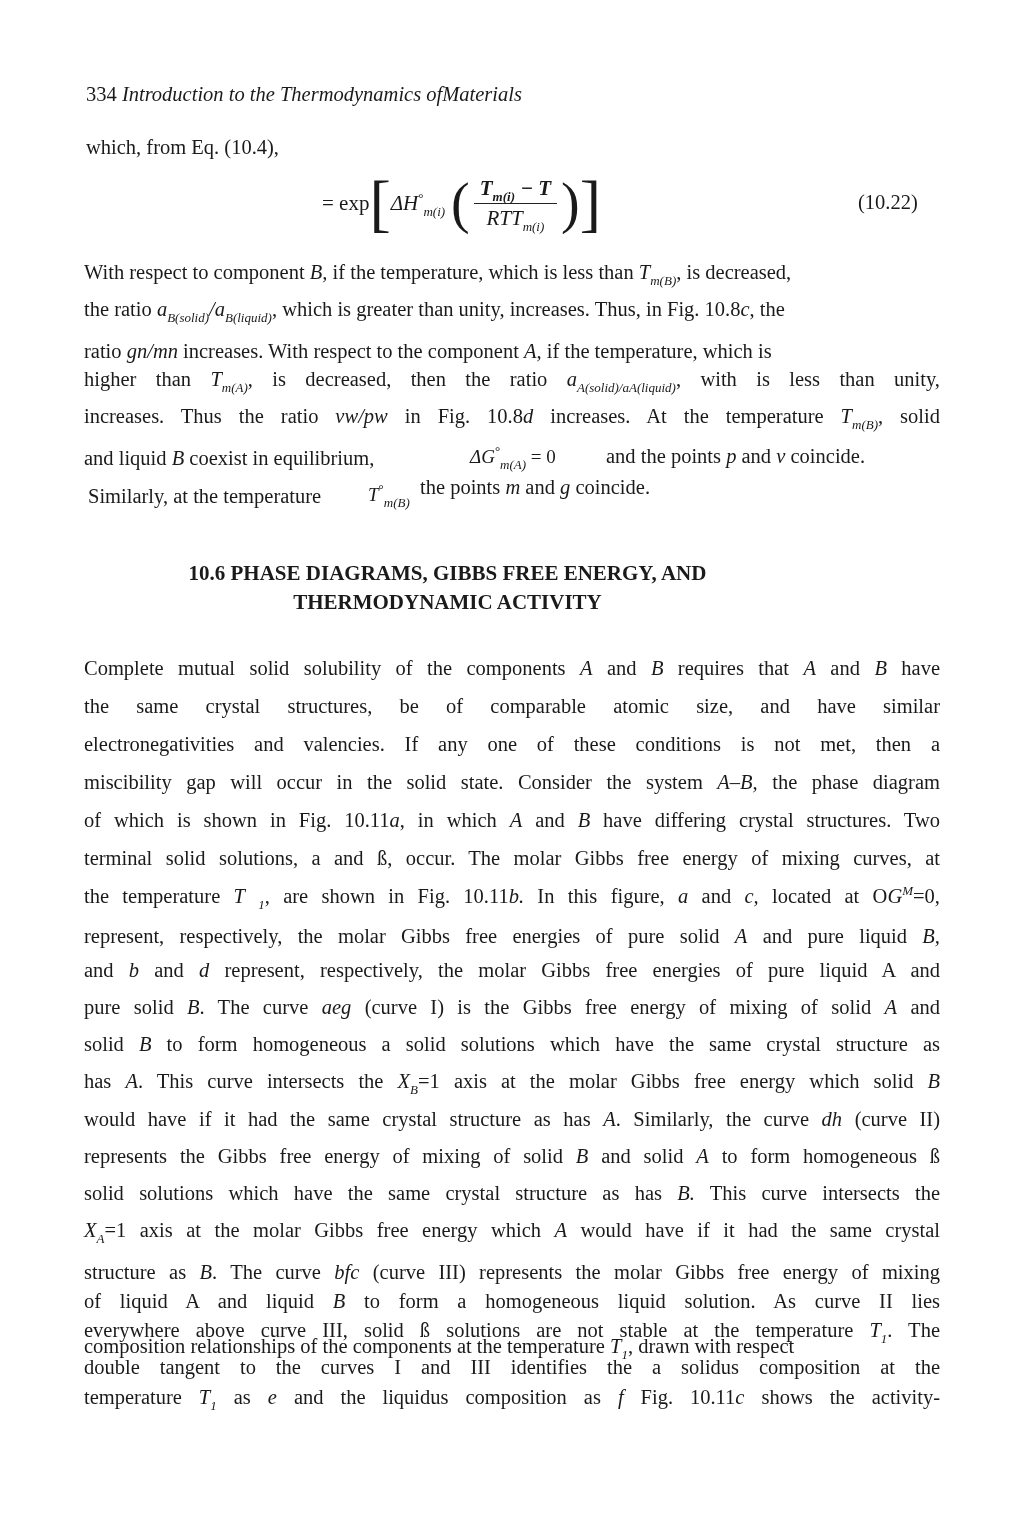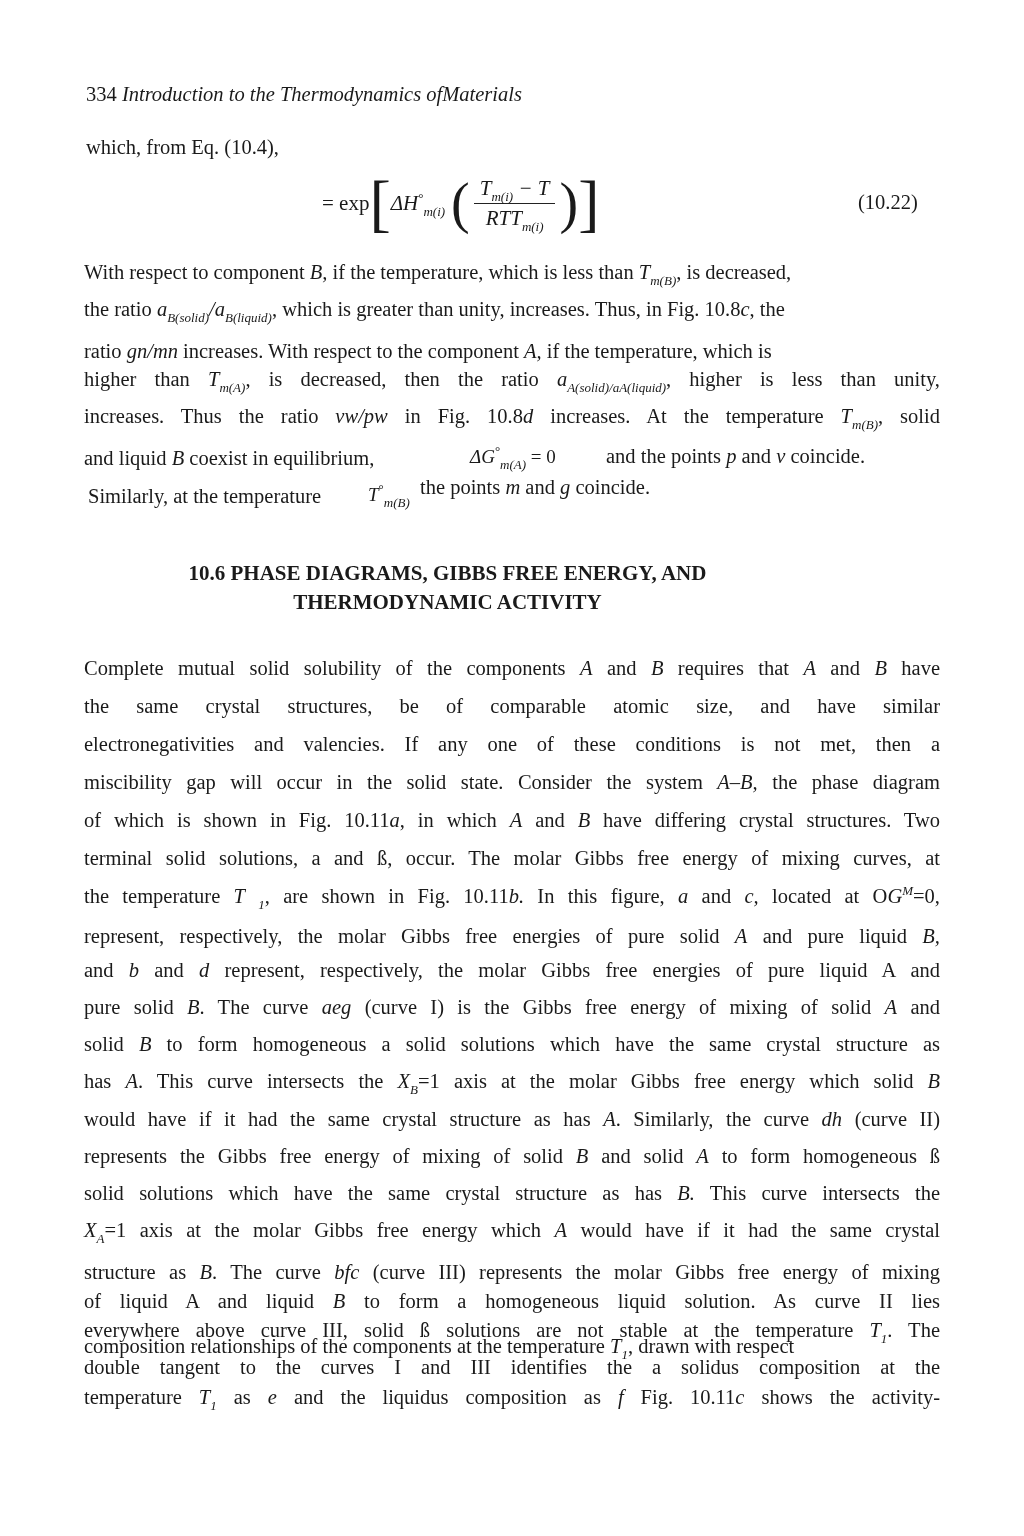--- a/index.html
+++ b/index.html
@@ -6,21 +6,21 @@
   body { width: 1024px; height: 1536px; position: relative; overflow: hidden;
          font-family: "Liberation Serif", serif; color: #1a1a1a; }
   .abs { position: absolute; white-space: nowrap; }
   .t { font-size: 20.5px; line-height: 1; }
   i, .it { font-style: italic; }
   sub { font-size: 13px; vertical-align: -6px; line-height: 0; font-style: italic; }
   sup { font-size: 13px; vertical-align: 8px; line-height: 0; font-style: italic; }
   .just { display: block; width: 856px; text-align: justify; text-align-last: justify; white-space: normal; }
   .eq { font-size: 21px; text-align: center; }
   .eq .frac { display: inline-flex; flex-direction: column; align-items: center; vertical-align: middle; margin: 0 4px; }
-  .eq .frac .num { padding: 0 6px 2px; border-bottom: 1.5px solid #222; }
+  .eq .frac .num { padding: 0 6px 2px; border-bottom: 1.5px solid #222; font-weight: bold; }
   .eq .frac .den { padding: 2px 6px 0; }
   .bracket { font-size: 64px; font-weight: 200; vertical-align: middle; line-height: 1; }
   .paren { font-size: 56px; font-weight: 200; vertical-align: middle; line-height: 1; }
   .heading { font-weight: bold; font-size: 21px; text-align: center; width: 895px; left: 0; }
   .inline-math { font-size: 19px; }
 </style>
 </head>
 <body>
 
 <div class="abs t" style="left:86px; top:84px;">
@@ -47,21 +47,21 @@
 <div class="abs t" style="left:84px; top:262px;">
   <span>With respect to component </span><i>B,</i><span> if the temperature, which is less than </span><i>T</i><sub>m(B)</sub><span>, is decreased,</span>
 </div>
 <div class="abs t" style="left:84px; top:299px;">
   <span>the ratio </span><i>a</i><sub>B(solid)</sub><i>/</i><i>a</i><sub>B(liquid)</sub><span>, which is greater than unity, increases. Thus, in Fig. 10.8</span><i>c</i><span>, the</span>
 </div>
 <div class="abs t" style="left:84px; top:341px;">
   <span>ratio </span><i>gn/mn</i><span> increases. With respect to the component </span><i>A,</i><span> if the temperature, which is</span>
 </div>
 <div class="abs t just" style="left:84px; top:369px;">
-  <span>higher than </span><i>T</i><sub>m(A)</sub><span>, is decreased, then the ratio </span><i>a</i><sub>A(solid)/aA(liquid)</sub><span>, higher is less than unity,</span>
+  <span>higher than </span><i>T</i><sub>m(A)</sub><span>, is decreased, then the ratio </span><i>a</i><sub>A(solid)/aA(liquid)</sub><span>, with is less than unity,</span>
 </div>
 <div class="abs t just" style="left:84px; top:406px;">
   <span>increases. Thus the ratio </span><i>vw/pw</i><span> in Fig. 10.8</span><i>d</i><span> increases. At the temperature </span><i>T</i><sub>m(B)</sub><span>, solid</span>
 </div>
 <div class="abs t" style="left:84px; top:448px;">
   <span>and liquid </span><i>B</i><span> coexist in equilibrium,</span>
 </div>
 <div class="abs inline-math" style="left:470px; top:446px;">
   <i>ΔG</i><sup style="font-style:normal">°</sup><sub>m(A)</sub><span> = 0</span>
 </div>

